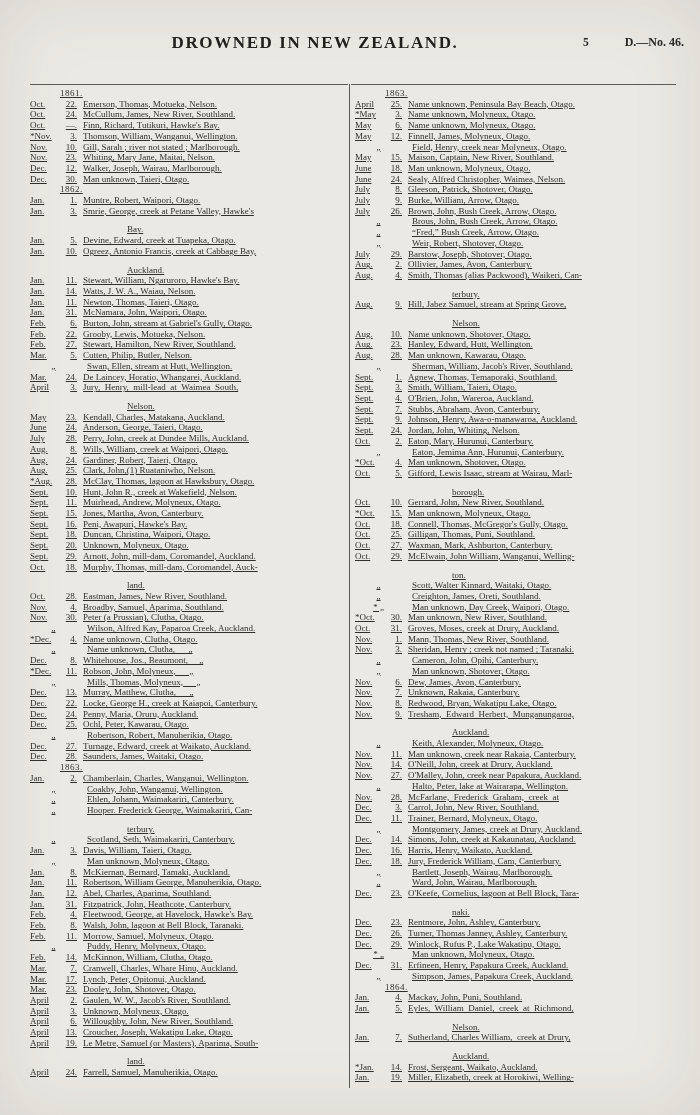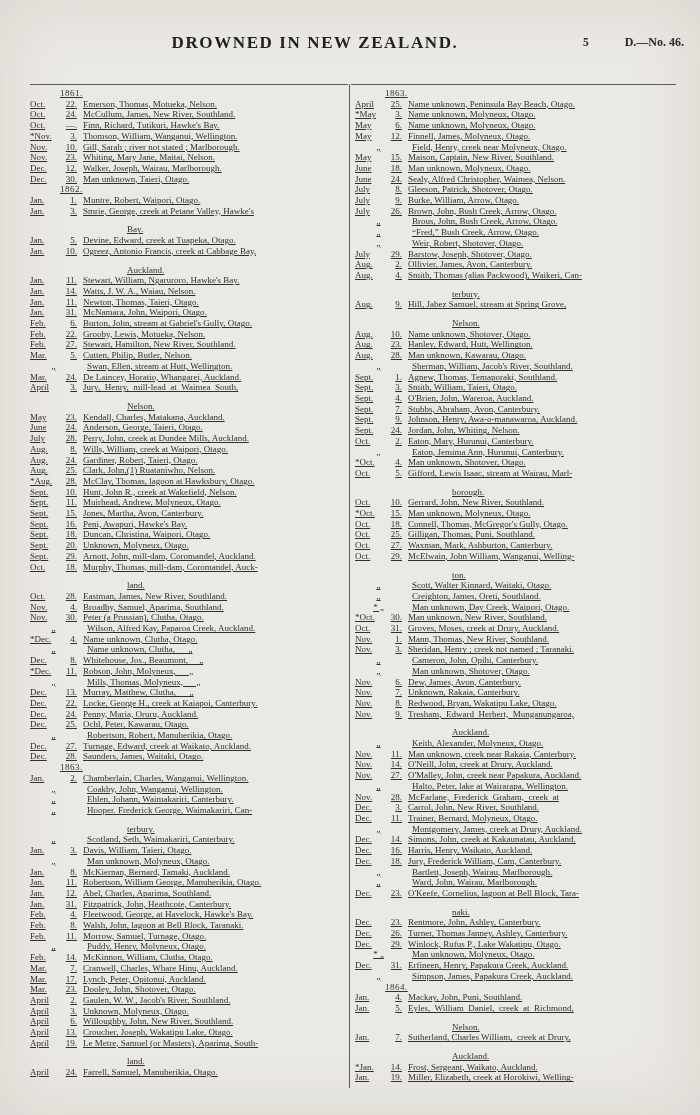--- a/index.html
+++ b/index.html
@@ -163,21 +163,21 @@
           <div class="line c"><span class="txt cont">terbury.</span></div>
           <div class="line d"><span class="date ditto">„</span><span class="txt">Scotland, Seth, Waimakariri, Canterbury.</span></div>
           <div class="line e"><span class="date"><span class="mon">Jan.</span><span class="day">3.</span></span><span class="txt">Davis, William, Taieri, Otago.</span></div>
           <div class="line d"><span class="date ditto">„</span><span class="txt">Man unknown, Molyneux, Otago.</span></div>
           <div class="line e"><span class="date"><span class="mon">Jan.</span><span class="day">8.</span></span><span class="txt">McKiernan, Bernard, Tamaki, Auckland.</span></div>
           <div class="line e"><span class="date"><span class="mon">Jan.</span><span class="day">11.</span></span><span class="txt">Robertson, William George, Manuherikia, Otago.</span></div>
           <div class="line e"><span class="date"><span class="mon">Jan.</span><span class="day">12.</span></span><span class="txt">Abel, Charles, Aparima, Southland.</span></div>
           <div class="line e"><span class="date"><span class="mon">Jan.</span><span class="day">31.</span></span><span class="txt">Fitzpatrick, John, Heathcote, Canterbury.</span></div>
           <div class="line e"><span class="date"><span class="mon">Feb.</span><span class="day">4.</span></span><span class="txt">Fleetwood, George, at Havelock, Hawke's Bay.</span></div>
           <div class="line e"><span class="date"><span class="mon">Feb.</span><span class="day">8.</span></span><span class="txt">Walsh, John, lagoon at Bell Block, Taranaki.</span></div>
-          <div class="line e"><span class="date"><span class="mon">Feb.</span><span class="day">11.</span></span><span class="txt">Morrow, Samuel, Turnage, Otago.</span></div>
+          <div class="line e"><span class="date"><span class="mon">Feb.</span><span class="day">11.</span></span><span class="txt">Morrow, Samuel, Molyneux, Otago.</span></div>
           <div class="line d"><span class="date ditto">„</span><span class="txt">Puddy, Henry, Molyneux, Otago.</span></div>
           <div class="line e"><span class="date"><span class="mon">Feb.</span><span class="day">14.</span></span><span class="txt">McKinnon, William, Clutha, Otago.</span></div>
           <div class="line e"><span class="date"><span class="mon">Mar.</span><span class="day">7.</span></span><span class="txt">Cranwell, Charles, Whare Hinu, Auckland.</span></div>
           <div class="line e"><span class="date"><span class="mon">Mar.</span><span class="day">17.</span></span><span class="txt">Lynch, Peter, Opitonui, Auckland.</span></div>
           <div class="line e"><span class="date"><span class="mon">Mar.</span><span class="day">23.</span></span><span class="txt">Dooley, John, Shotover, Otago.</span></div>
           <div class="line e"><span class="date"><span class="mon">April</span><span class="day">2.</span></span><span class="txt">Gaulen, W. W., Jacob's River, Southland.</span></div>
           <div class="line e"><span class="date"><span class="mon">April</span><span class="day">3.</span></span><span class="txt">Unknown, Molyneux, Otago.</span></div>
           <div class="line e"><span class="date"><span class="mon">April</span><span class="day">6.</span></span><span class="txt">Willoughby, John, New River, Southland.</span></div>
           <div class="line e"><span class="date"><span class="mon">April</span><span class="day">13.</span></span><span class="txt">Croucher, Joseph, Wakatipu Lake, Otago.</span></div>
           <div class="line e"><span class="date"><span class="mon">April</span><span class="day">19.</span></span><span class="txt">Le Metre, Samuel (or Masters), Aparima, South-</span></div>

